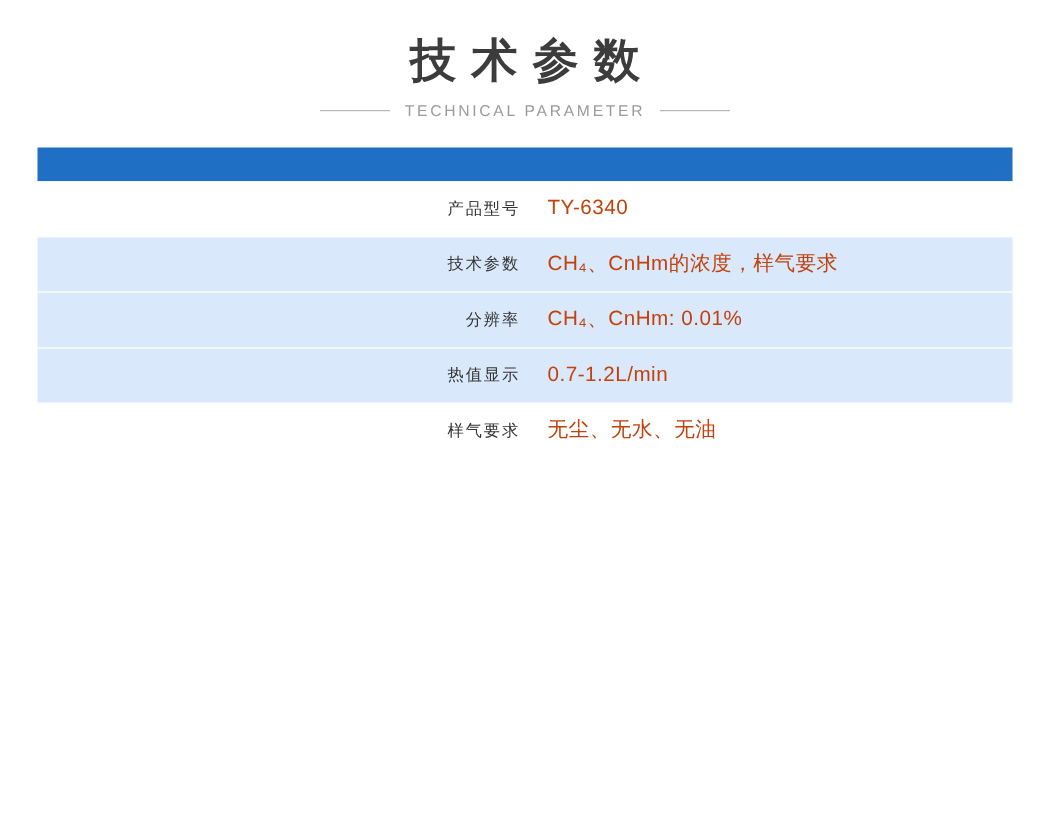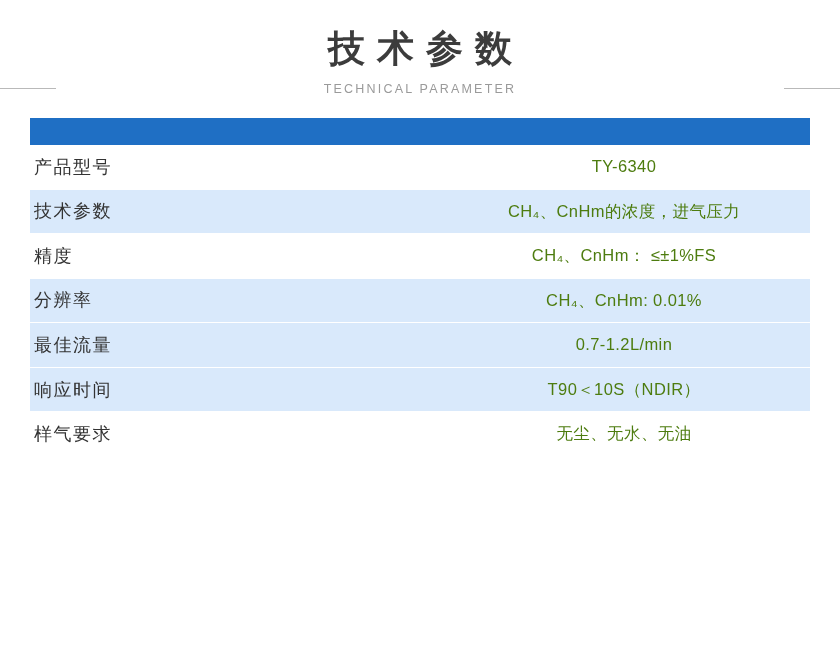--- a/index.html
+++ b/index.html
@@ -28,21 +28,21 @@
     font-size: 37px;
     letter-spacing: 12px;
     color: #3c3c3c;
     font-weight: 700;
     line-height: 1.35;
     text-indent: 12px;
   }
   .sub-title-row {
     display: flex;
     align-items: center;
-    justify-content: space-between;
+    justify-content: center;
     margin-top: 8px;
     gap: 12px;
   }
   .sub-rule {
     width: 56px;
     height: 1px;
     background: #b9b9b9;
   }
   .sub-title {
     font-size: 12.5px;
@@ -65,32 +65,31 @@
     padding: 0;
     background: #1f6fc4;
     border: none;
   }
   table.spec td {
     border-bottom: 1px solid #ffffff;
     vertical-align: middle;
   }
   td.label {
     width: 192px;
-    text-align: left;
-    font-size: 18px;
+    text-align: right;
+    font-size: 13px;
     color: #333333;
     letter-spacing: 1.5px;
     padding: 9px 4px;
   }
   td.value {
     font-size: 16.5px;
-    color: #4d7c0f;
+    color: #c2410c;
     padding: 9px 0 9px 18px;
     letter-spacing: 0.4px;
-    text-align: center;
   }
   tr.alt td {
     background: #d9e9fb;
   }
   tr.plain td {
     background: #ffffff;
   }
   tr.plain td.label {
     background: #ffffff;
   }
@@ -132,55 +131,43 @@
         <tr class="plain">
           <td class="label">产品型号</td>
           <td class="value">
             <span class="value-line">TY-6340</span>
           </td>
         </tr>
 
         <tr class="alt">
           <td class="label">技术参数</td>
           <td class="value">
-            <span class="value-line">CH₄、CnHm的浓度，进气压力</span>
+            <span class="value-line">CH₄、CnHm的浓度，样气要求</span>
           </td>
         </tr>
 
 
 
-        <tr class="plain">
-          <td class="label">精度</td>
-          <td class="value">
-            <span class="value-line">CH₄、CnHm： ≤±1%FS</span>
-          </td>
-        </tr>
 
         <tr class="alt">
           <td class="label">分辨率</td>
           <td class="value">
             <span class="value-line">CH₄、CnHm: 0.01%</span>
           </td>
         </tr>
 
 
         <tr class="alt">
-          <td class="label">最佳流量</td>
+          <td class="label">热值显示</td>
           <td class="value">
             <span class="value-line">0.7-1.2L/min</span>
           </td>
         </tr>
 
 
-        <tr class="alt">
-          <td class="label">响应时间</td>
-          <td class="value">
-            <span class="value-line">T90＜10S（NDIR）</span>
-          </td>
-        </tr>
 
         <tr class="plain">
           <td class="label">样气要求</td>
           <td class="value">
             <span class="value-line">无尘、无水、无油</span>
           </td>
         </tr>
 
       </tbody>
     </table>

